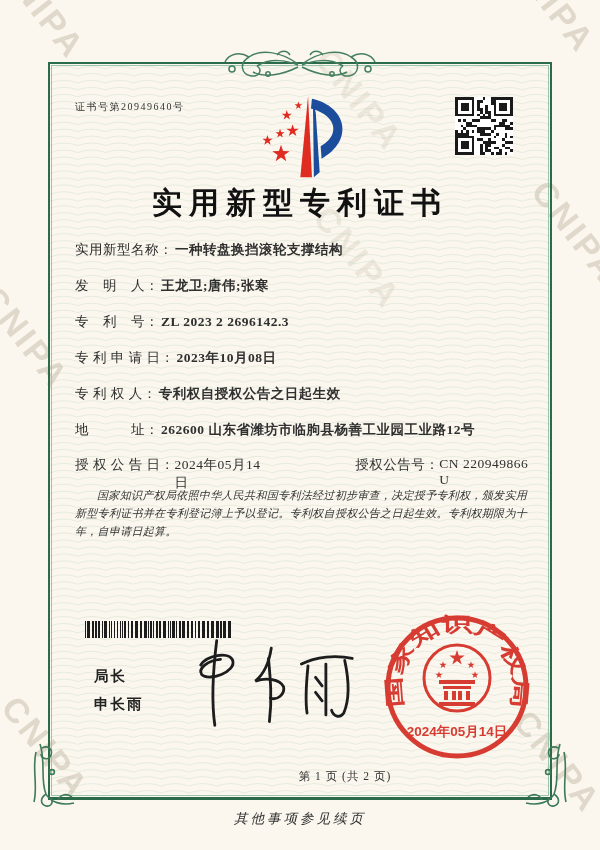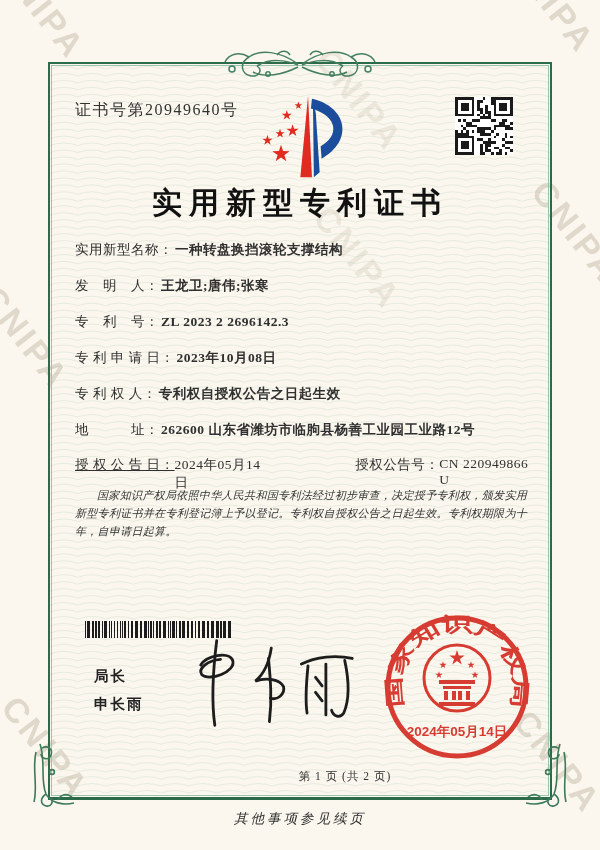--- a/index.html
+++ b/index.html
@@ -21,21 +21,21 @@
   
   .frame{
     position:absolute;left:48px;top:62px;width:504px;height:738px;
     border:2px solid #2c6b4a;border-bottom-width:3px;box-sizing:border-box;
   }
   .frame .inner-line{
     position:absolute;inset:1px;border:1px solid #9dc4ac;pointer-events:none;
   }
   #waves{position:absolute;left:50px;top:64px;width:500px;height:734px;}
   .cert-no{
-    position:absolute;left:75px;top:100px;font-size:16px;letter-spacing:1.5px;color:#333;
+    position:absolute;left:75px;top:100px;font-size:10px;letter-spacing:1.5px;color:#333;
   }
   .logo{position:absolute;left:252px;top:92px;width:116px;height:92px;}
   .qr{position:absolute;left:455px;top:97px;width:58px;height:58px;}
   .title{
     position:absolute;left:0;top:183px;width:600px;text-align:center;
     font-size:30px;font-weight:bold;letter-spacing:7px;color:#111;
   }
   .fields{position:absolute;left:75px;top:240px;width:460px;}
   .frow{display:flex;margin-bottom:16.5px;font-size:13.5px;letter-spacing:.5px;color:#303030;line-height:1.45;}
   .flabel{white-space:pre;flex:0 0 auto;}
@@ -479,21 +479,21 @@
   </div>
   <div class="frow">
     <span class="flabel">专 利 权 人：</span>
     <span class="fvalue">专利权自授权公告之日起生效</span>
   </div>
   <div class="frow">
     <span class="flabel">地　　　址：</span>
     <span class="fvalue">262600 山东省潍坊市临朐县杨善工业园工业路12号</span>
   </div>
   <div class="grant-row">
-    <span style="white-space:pre;text-decoration:underline;">授 权 公 告 日：</span>
+    <span style="white-space:pre;">授 权 公 告 日：</span>
     <span>2024年05月14日</span>
     <span class="pair2" style="white-space:pre;">授权公告号：</span>
     <span>CN 220949866 U</span>
   </div>
 </div>
 
 <div class="paras">
   <p class="para">国家知识产权局依照中华人民共和国专利法经过初步审查，决定授予专利权，颁发实用新型专利证书并在专利登记簿上予以登记。专利权自授权公告之日起生效。专利权期限为十年，自申请日起算。</p>
 </div>
 

